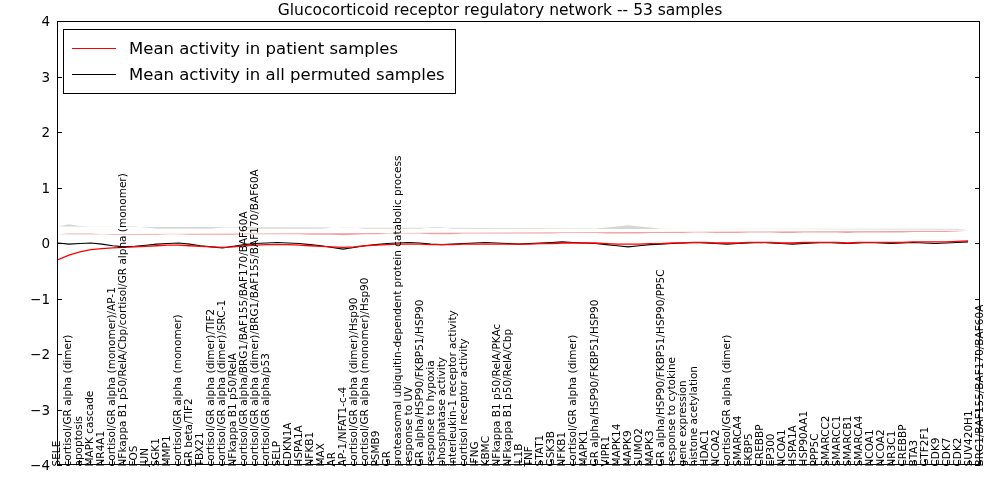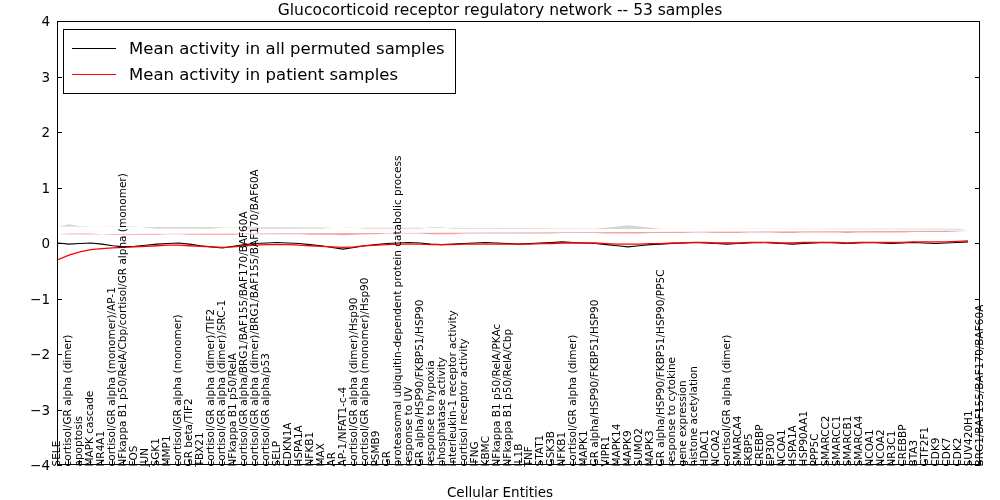--- a/index.html
+++ b/index.html
@@ -44,21 +44,20 @@
     font-size:10.5px;line-height:10.5px;color:#000;white-space:nowrap;
   }
 </style>
 </head>
 <body>
 
 <div id="fig">
 
   <div id="title">Glucocorticoid receptor regulatory network -- 53 samples</div>
 
-  <div id="xlabel">Cellular Entities</div>
 
   <div id="ytick-layer">
       <div class="ytick" style="top: 465px; right: 950px;">−4</div>
       <div class="ytick" style="top: 409.5px; right: 950px;">−3</div>
       <div class="ytick" style="top: 354px; right: 950px;">−2</div>
       <div class="ytick" style="top: 298.5px; right: 950px;">−1</div>
       <div class="ytick" style="top: 243px; right: 950px;">0</div>
       <div class="ytick" style="top: 187.5px; right: 950px;">1</div>
       <div class="ytick" style="top: 132px; right: 950px;">2</div>
       <div class="ytick" style="top: 76.5px; right: 950px;">3</div>
@@ -157,26 +156,26 @@
       <div class="xtick" style="left: 872.06px;">GTF2F1</div>
       <div class="xtick" style="left: 883.048px;">CDK9</div>
       <div class="xtick" style="left: 894.036px;">CDK7</div>
       <div class="xtick" style="left: 905.024px;">CDK2</div>
       <div class="xtick" style="left: 916.012px;">SUV420H1</div>
       <div class="xtick" style="left: 927px;">BRG1/BAF155/BAF170/BAF60A</div>
     </div>
 
   <div id="legend">
     <div class="legrow">
+      <span class="legline" style="border-top-color: rgb(255, 0, 0);"></span>
+      <span class="legtext">Mean activity in patient samples</span>
+    </div>
+    <div class="legrow">
       <span class="legline" style="border-top-color: rgb(0, 0, 0);"></span>
       <span class="legtext">Mean activity in all permuted samples</span>
-    </div>
-    <div class="legrow">
-      <span class="legline" style="border-top-color: rgb(255, 0, 0);"></span>
-      <span class="legtext">Mean activity in patient samples</span>
     </div>
   </div>
 
 <div class="ytickmark" style="left: 57px; top: 465px; width: 5px; height: 1px;"></div>
     <div class="ytickmark" style="left: 975px; top: 465px; width: 5px; height: 1px;"></div>
     <div class="ytickmark" style="left: 57px; top: 409.5px; width: 5px; height: 1px;"></div>
     <div class="ytickmark" style="left: 975px; top: 409.5px; width: 5px; height: 1px;"></div>
     <div class="ytickmark" style="left: 57px; top: 354px; width: 5px; height: 1px;"></div>
     <div class="ytickmark" style="left: 975px; top: 354px; width: 5px; height: 1px;"></div>
     <div class="ytickmark" style="left: 57px; top: 298.5px; width: 5px; height: 1px;"></div>

